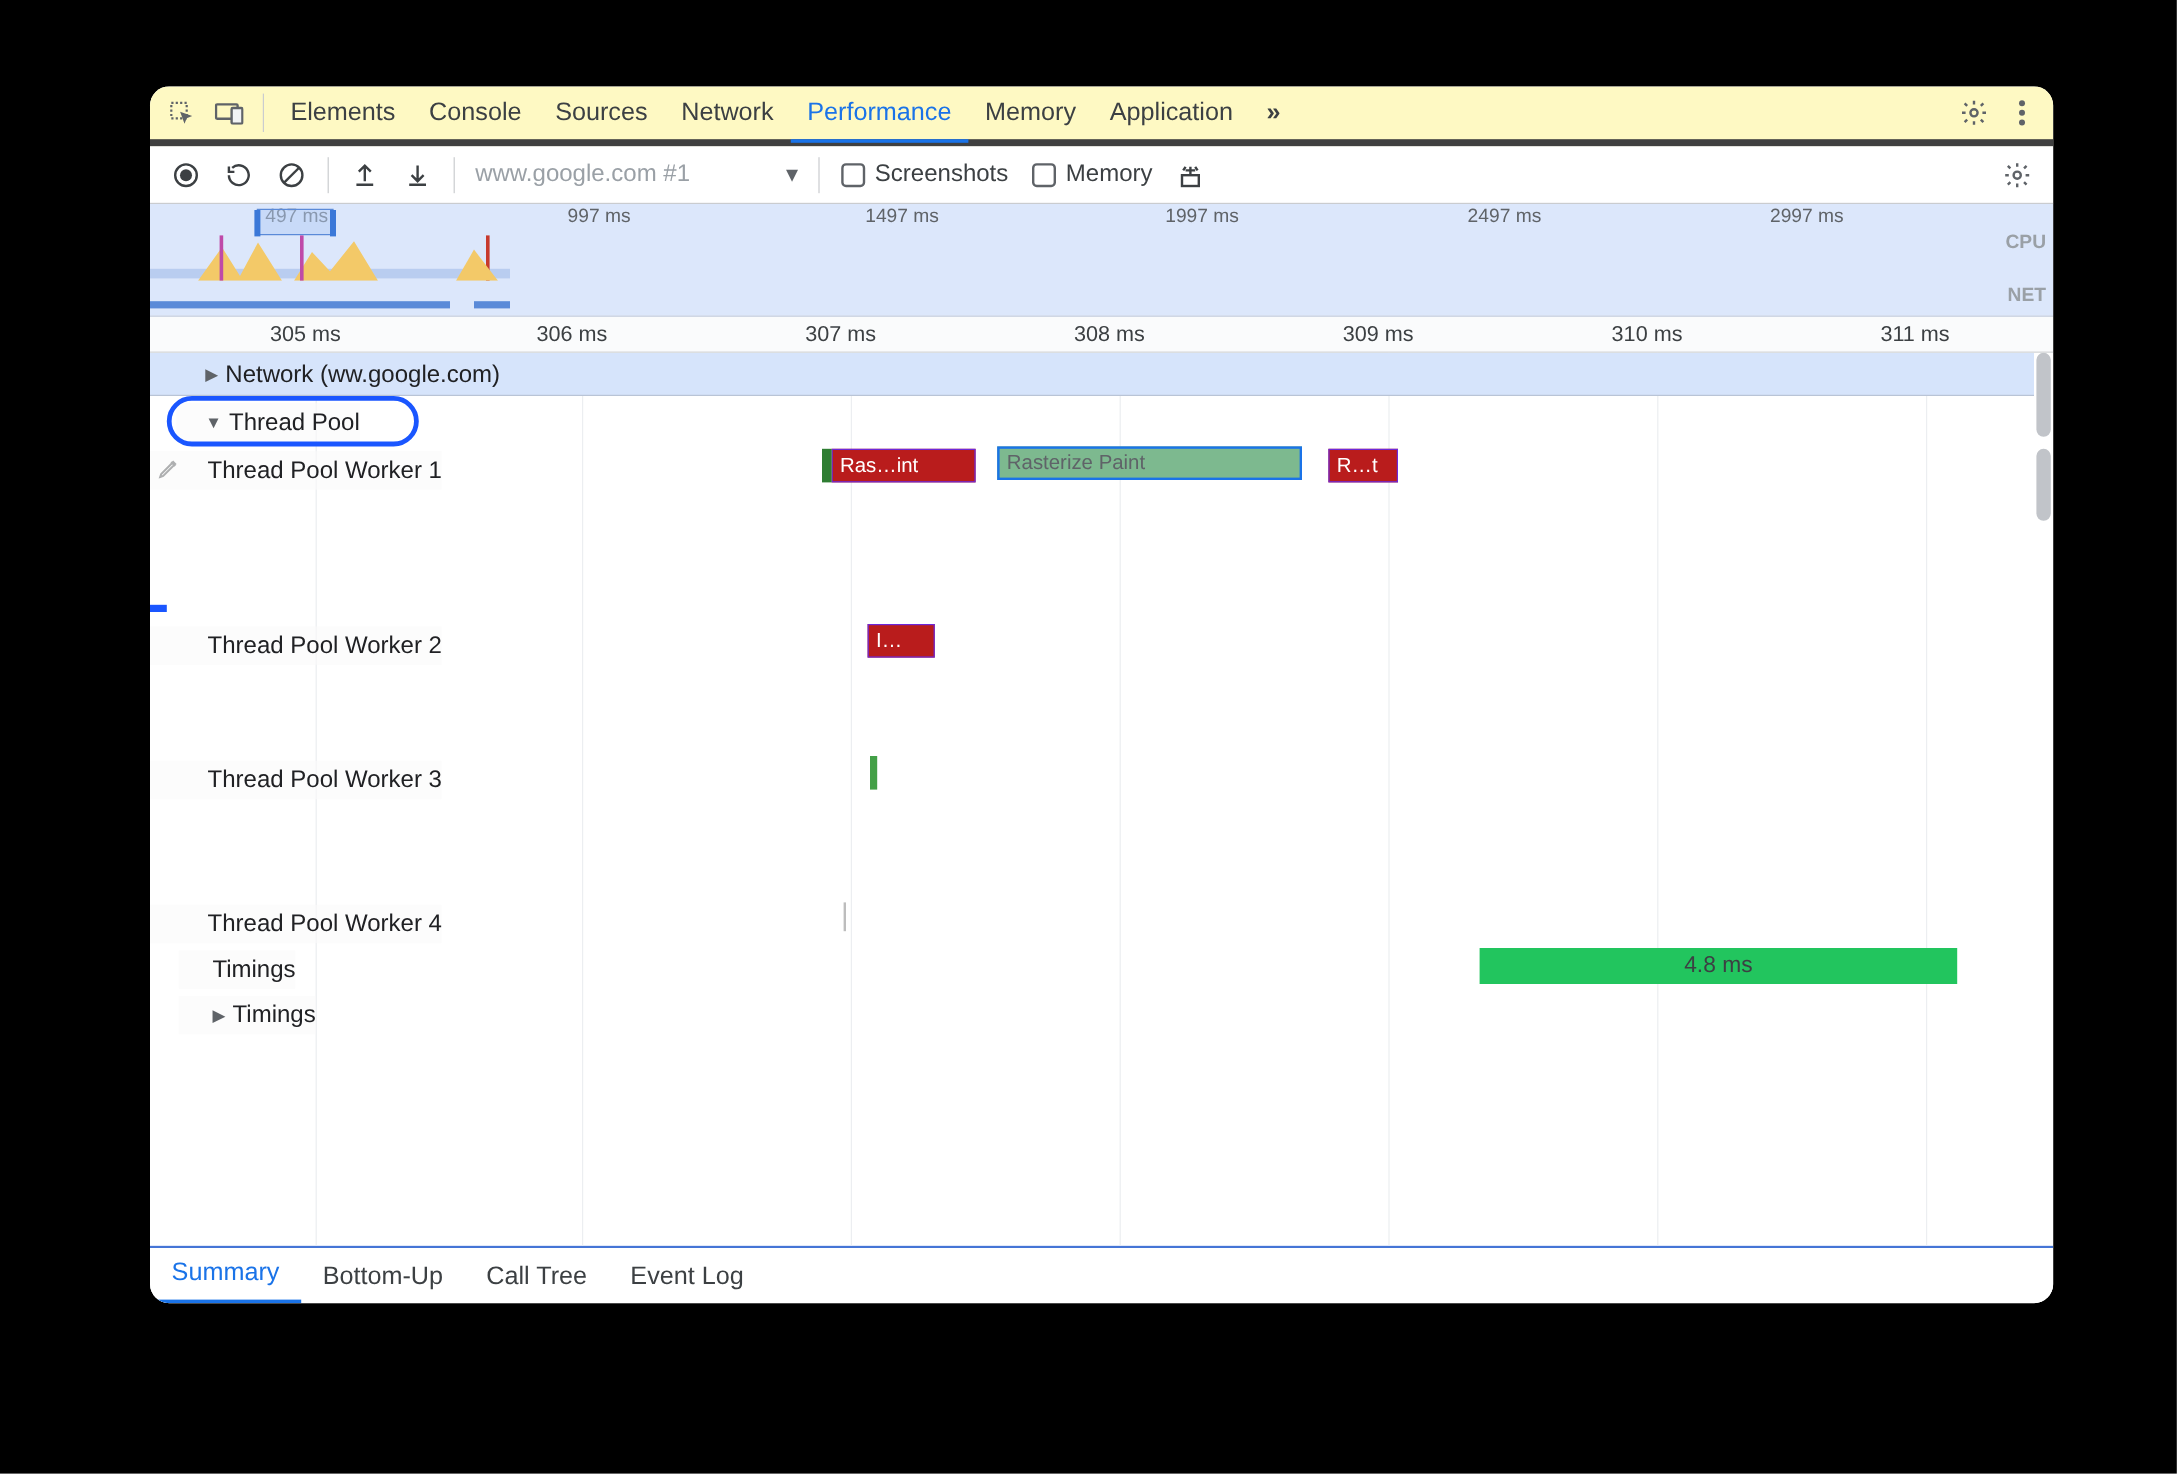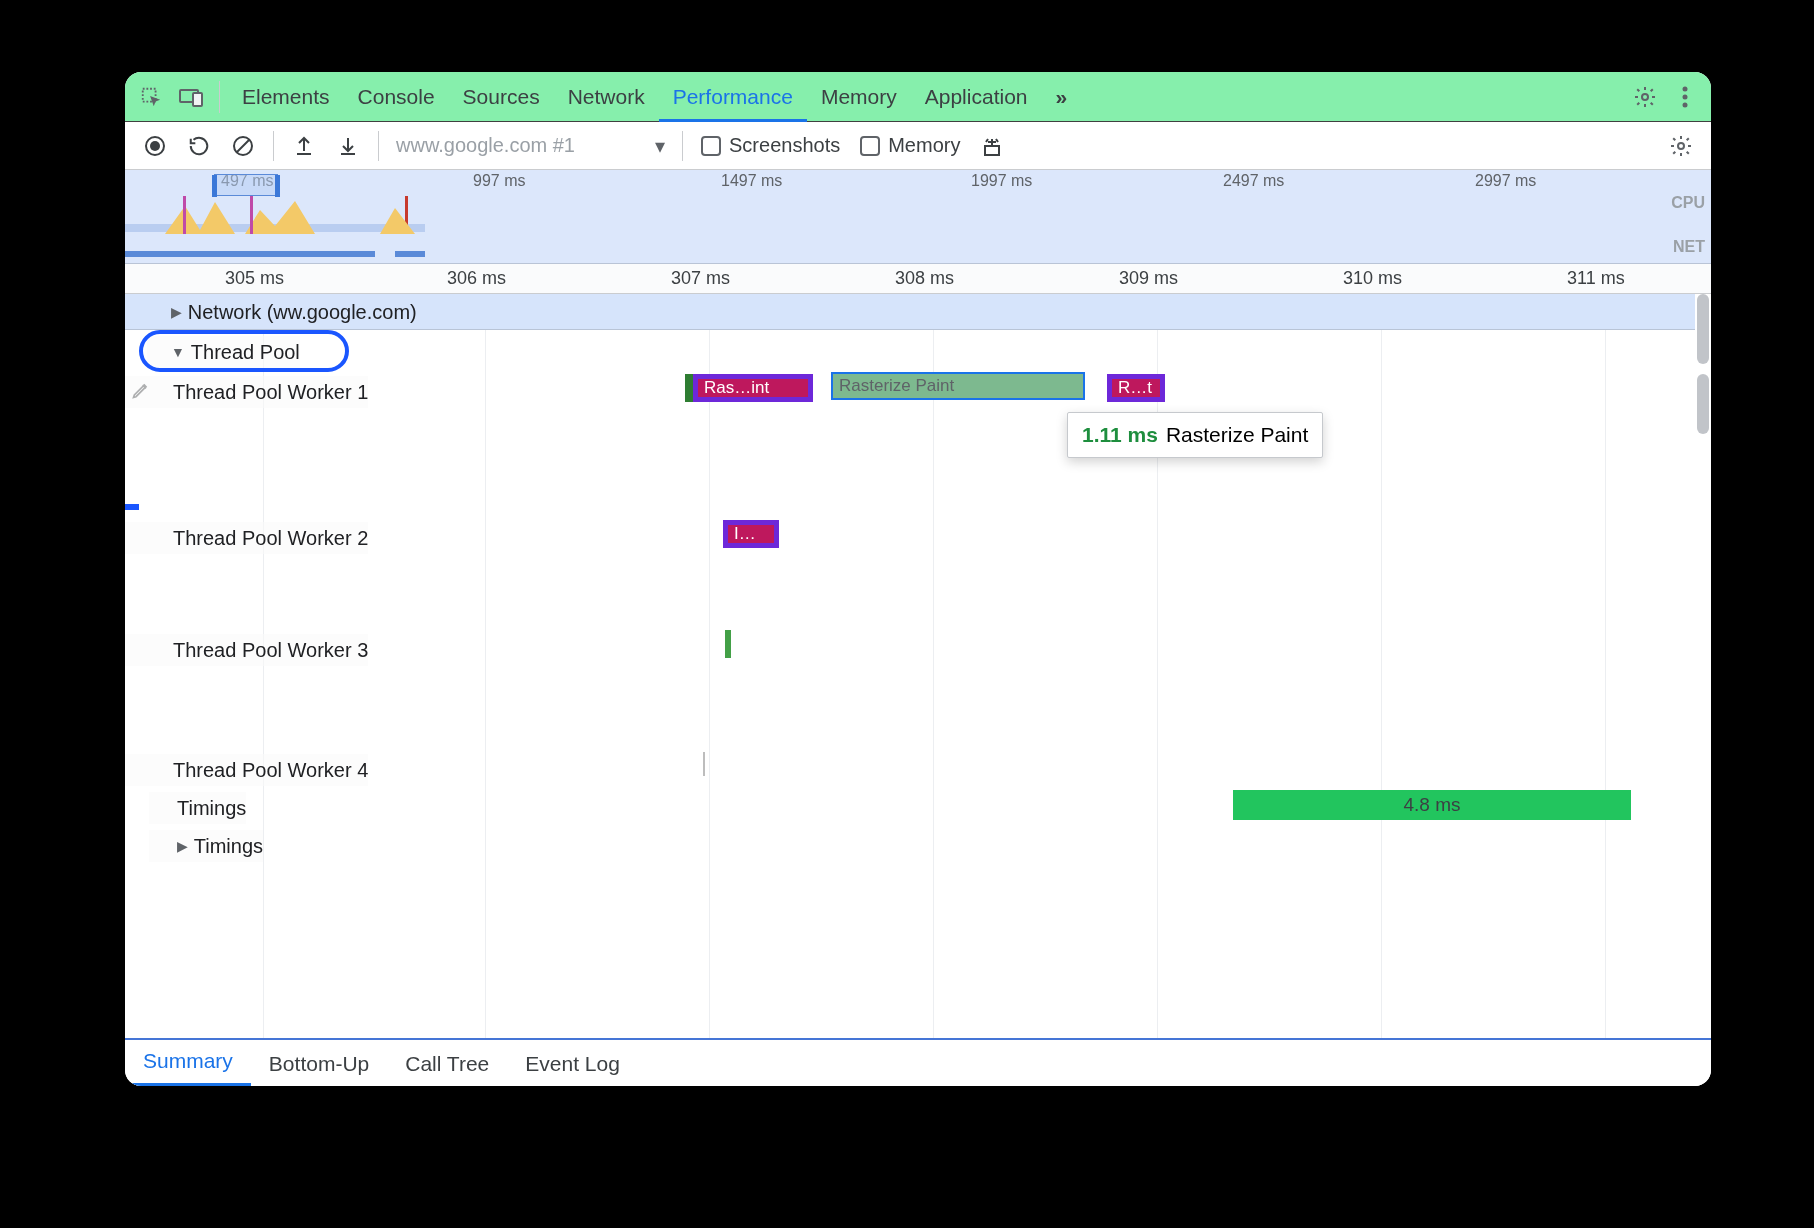--- a/index.html
+++ b/index.html
@@ -34,24 +34,24 @@
     border-bottom: 1px solid #d9d9dc;
     position: relative;
   }
   .traffic-lights { display:flex; gap:11px; margin-left:16px; }
   .tl { width:17px; height:17px; border-radius:50%; }
   .tl.red{background:#ff5f57;} .tl.yellow{background:#febc2e;} .tl.green{background:#28c840;}
   .titlebar .title { position:absolute; left:0; right:0; text-align:center; font-size:19px; font-weight:600; color:#3a3a3c; pointer-events:none;}
   
   .tabsbar {
     height: 50px;
-    background: #86efac;
+    background: #fef9c3;
     display:flex;
     align-items:center;
-    border-bottom: 1px solid #404040;
+    border-bottom: 6px solid #404040;
     padding: 0 6px;
     font-size: 21px;
     color: #3c4043;
   }
   .tabsbar .icon-btn { width:36px; height:36px; display:flex; align-items:center; justify-content:center; color:#5f6368; margin: 0 2px;}
   .tabsbar .sep { width:1px; height:32px; background:#cacccf; margin:0 8px;}
   .tab-item { padding: 12px 14px; height:50px; display:flex; align-items:center; cursor:default;}
   .tab-item.active { color:#1a73e8; border-bottom: 3px solid #1a73e8; padding-bottom:9px;}
   .tabsbar .right { margin-left:auto; display:flex; align-items:center;}
   
@@ -82,21 +82,21 @@
   .ov-net{position:absolute;left:0;right:0;bottom:4px;height:10px;}
   
   .ruler{height:30px;border-bottom:1px solid #cacccf;position:relative;background:#fafbfc;font-size:18px;color:#3c4043;}
   .ruler .tick{position:absolute;top:4px;}
   
   .flame-area{flex:1;position:relative;overflow:hidden;background:#fff;}
   .grid-line{position:absolute;top:0;bottom:0;width:1px;background:#eceef1;}
   .row-header{position:absolute;left:0;height:32px;display:flex;align-items:center;font-size:20px;color:#202124;padding-left:24px;background:rgba(250,250,250,0.6);}
   .row-header.small{font-size:20px;padding-left:48px;}
   .disclosure{font-size:14px;color:#5f6368;margin-right:6px;}
-  .track-bar{position:absolute;height:28px;background:#be185d;border:5px solid #6d28d9;color:#fff;font-size:17px;display:flex;align-items:center;padding:0 6px;overflow:hidden;white-space:nowrap;}
+  .track-bar{position:absolute;height:28px;background:#b91c1c;border:1px solid #6d28d9;color:#fff;font-size:17px;display:flex;align-items:center;padding:0 6px;overflow:hidden;white-space:nowrap;}
   .track-bar.sel{background:#7db98f;border:2px solid #1a73e8;color:#5f6368;}
   .tooltip{position:absolute;background:#fff;border:1px solid #c6c9cd;box-shadow:0 4px 12px rgba(0,0,0,0.18);padding:10px 14px;font-size:21px;border-radius:2px;white-space:nowrap;}
   .tooltip .dur{color:#1e8e3e;font-weight:600;margin-right:8px;}
   .frames-bar{position:absolute;height:30px;background:#22c55e;color:#3c4043;font-size:19px;display:flex;align-items:center;justify-content:center;}
   .highlight-ring{position:absolute;border:4px solid #1a56ff;border-radius:22px;}
   .edit-icon{position:absolute;color:#3c4043;}
   
   .bottom-tabs{height:48px;border-top:2px solid #4575d6;display:flex;align-items:flex-end;font-size:21px;color:#3c4043;background:#fff;}
   .btab{padding:10px 18px;}
   .btab.active{color:#1a73e8;border-bottom:3px solid #1a73e8;}
@@ -285,23 +285,20 @@
         <span>Ras…int</span>
       </div>
     <div style="position:absolute;left:560px;top:80px;width:8px;height:28px;background:#2e7d32;"></div>
     <div class="track-bar sel" style="left:706px;top:78px;width:254px;">
         <span>Rasterize Paint</span>
       </div>
     <div class="track-bar" style="left:982px;top:80px;width:58px;">
         <span>R…t</span>
       </div>
 
-    <div class="tooltip" style="left:942px;top:118px;">
-      <span class="dur">1.11 ms</span><span>Rasterize Paint</span>
-    </div>
 
     <div class="row-header small" style="top:228px;">
       <span>Thread Pool Worker 2</span>
     </div>
     <div class="track-bar" style="left:598px;top:226px;width:56px;">
         <span>I…</span>
       </div>
 
     <div class="row-header small" style="top:340px;">
       <span>Thread Pool Worker 3</span>

